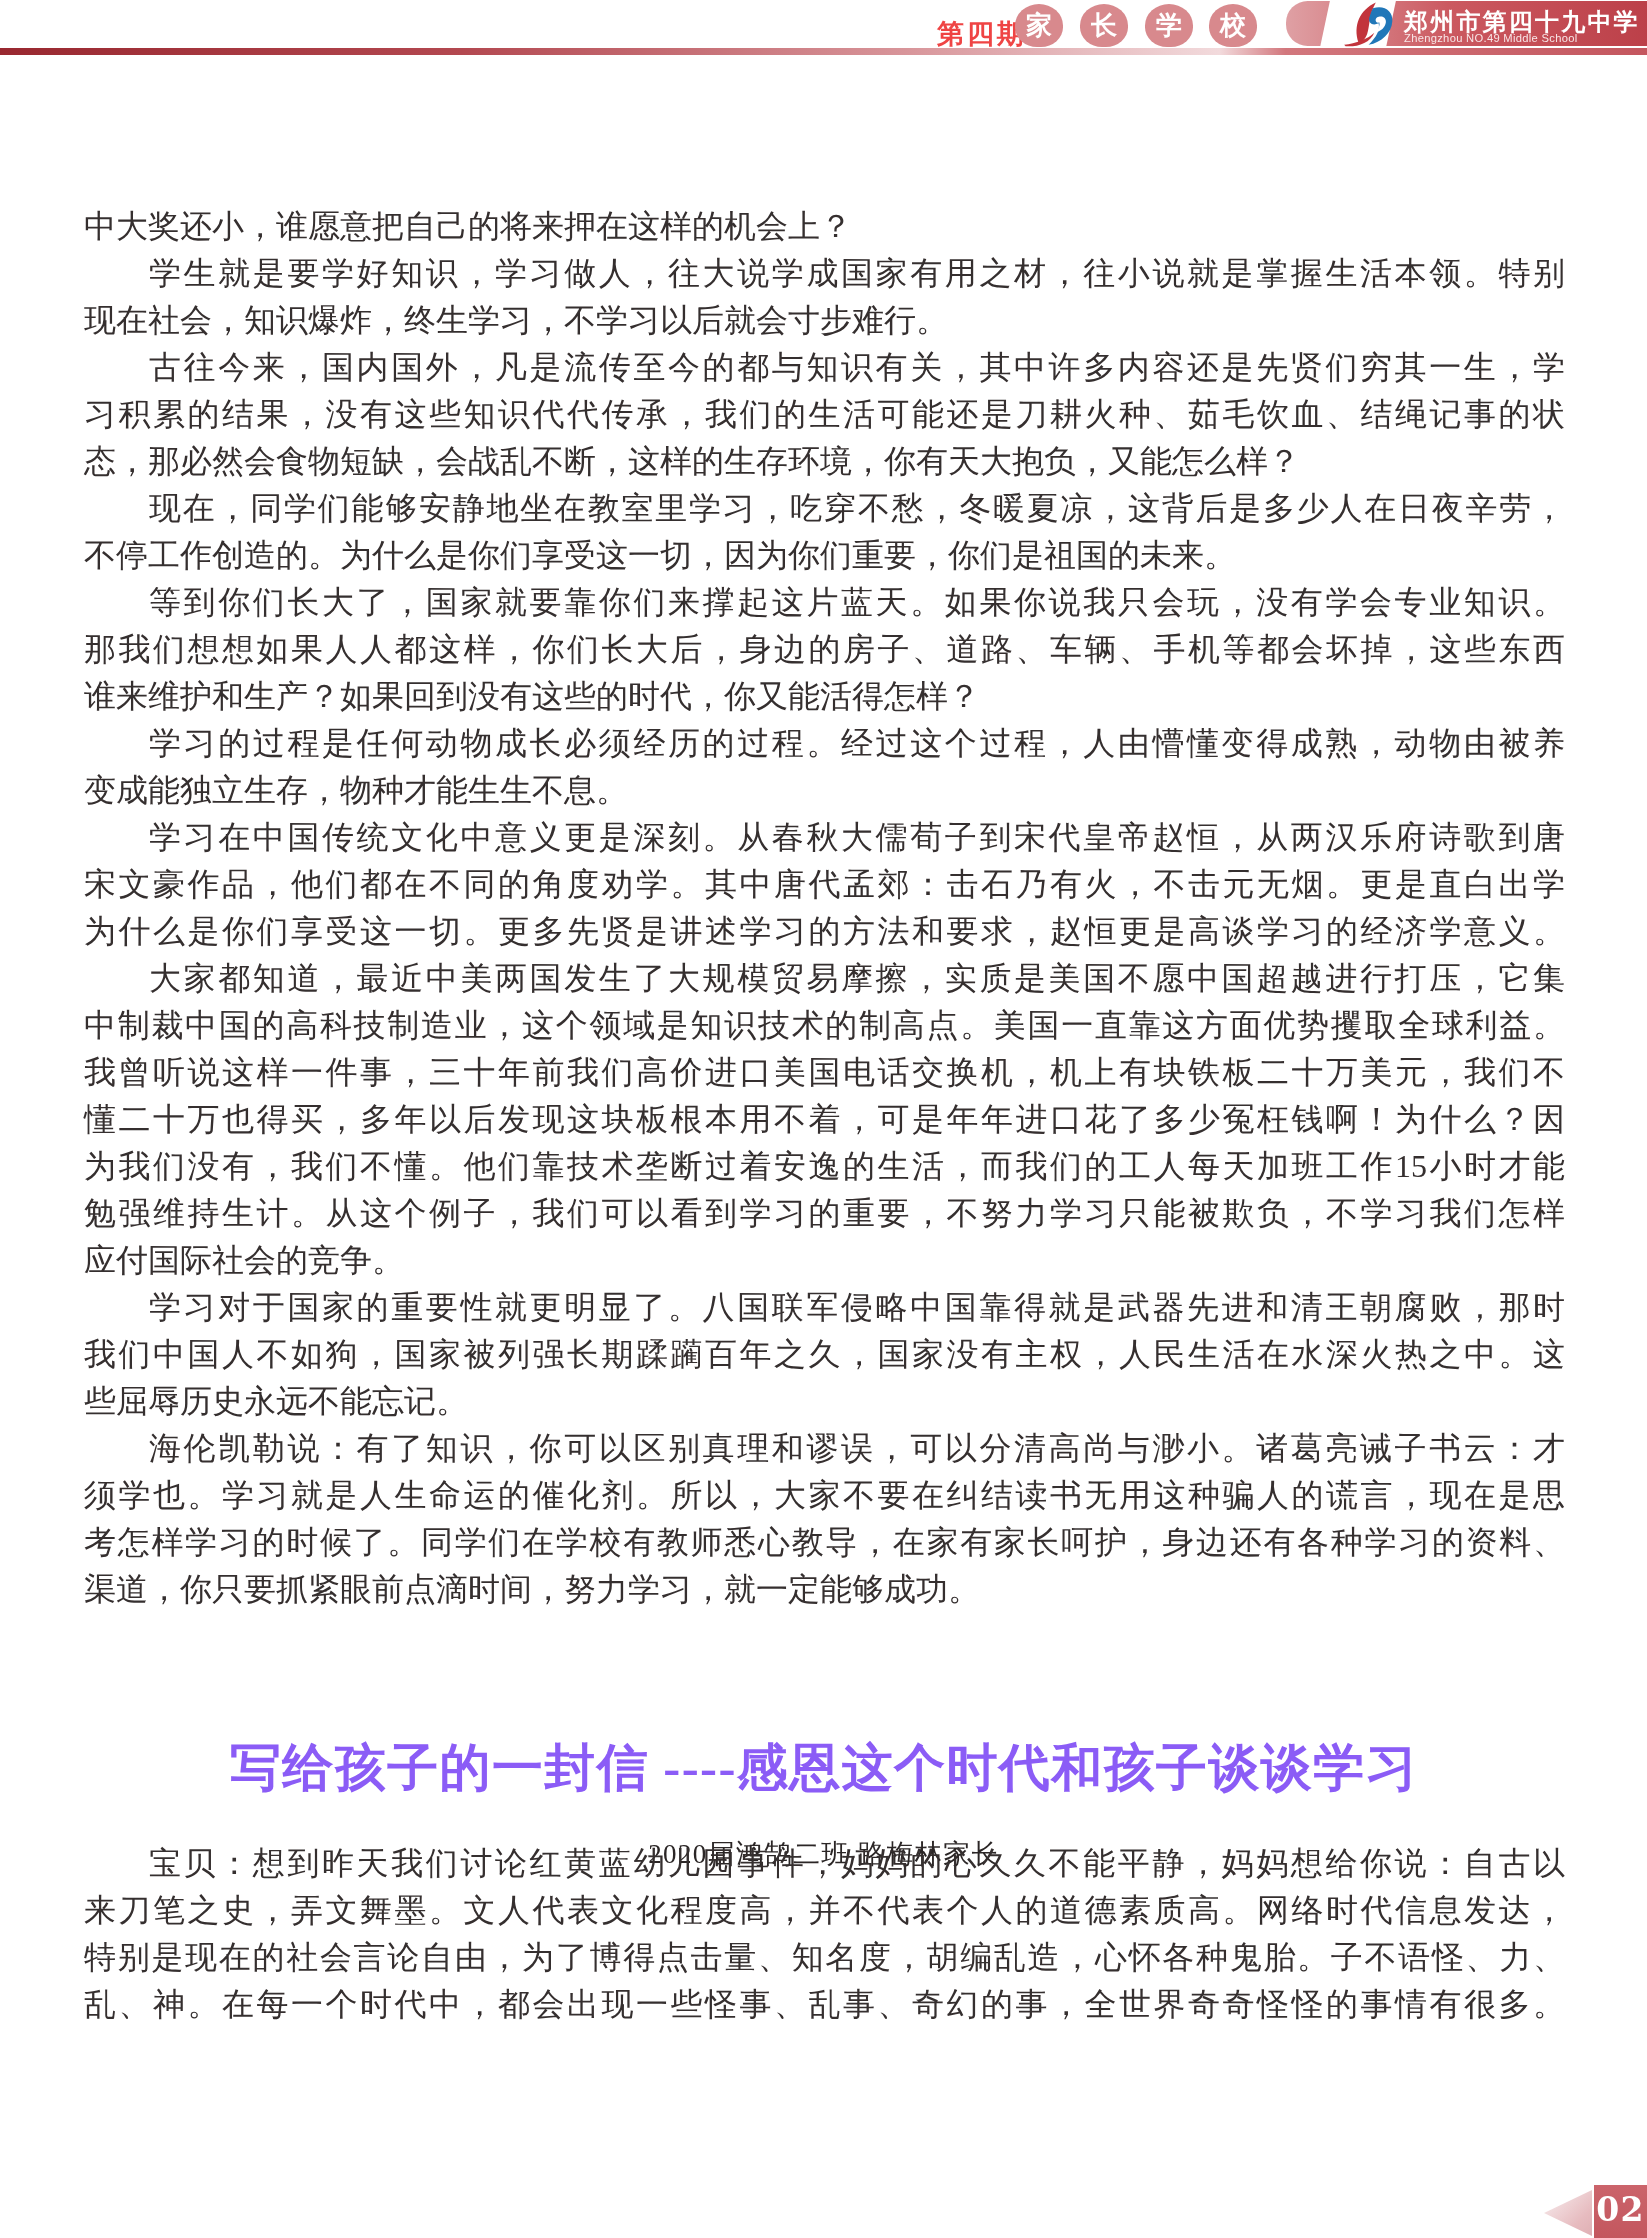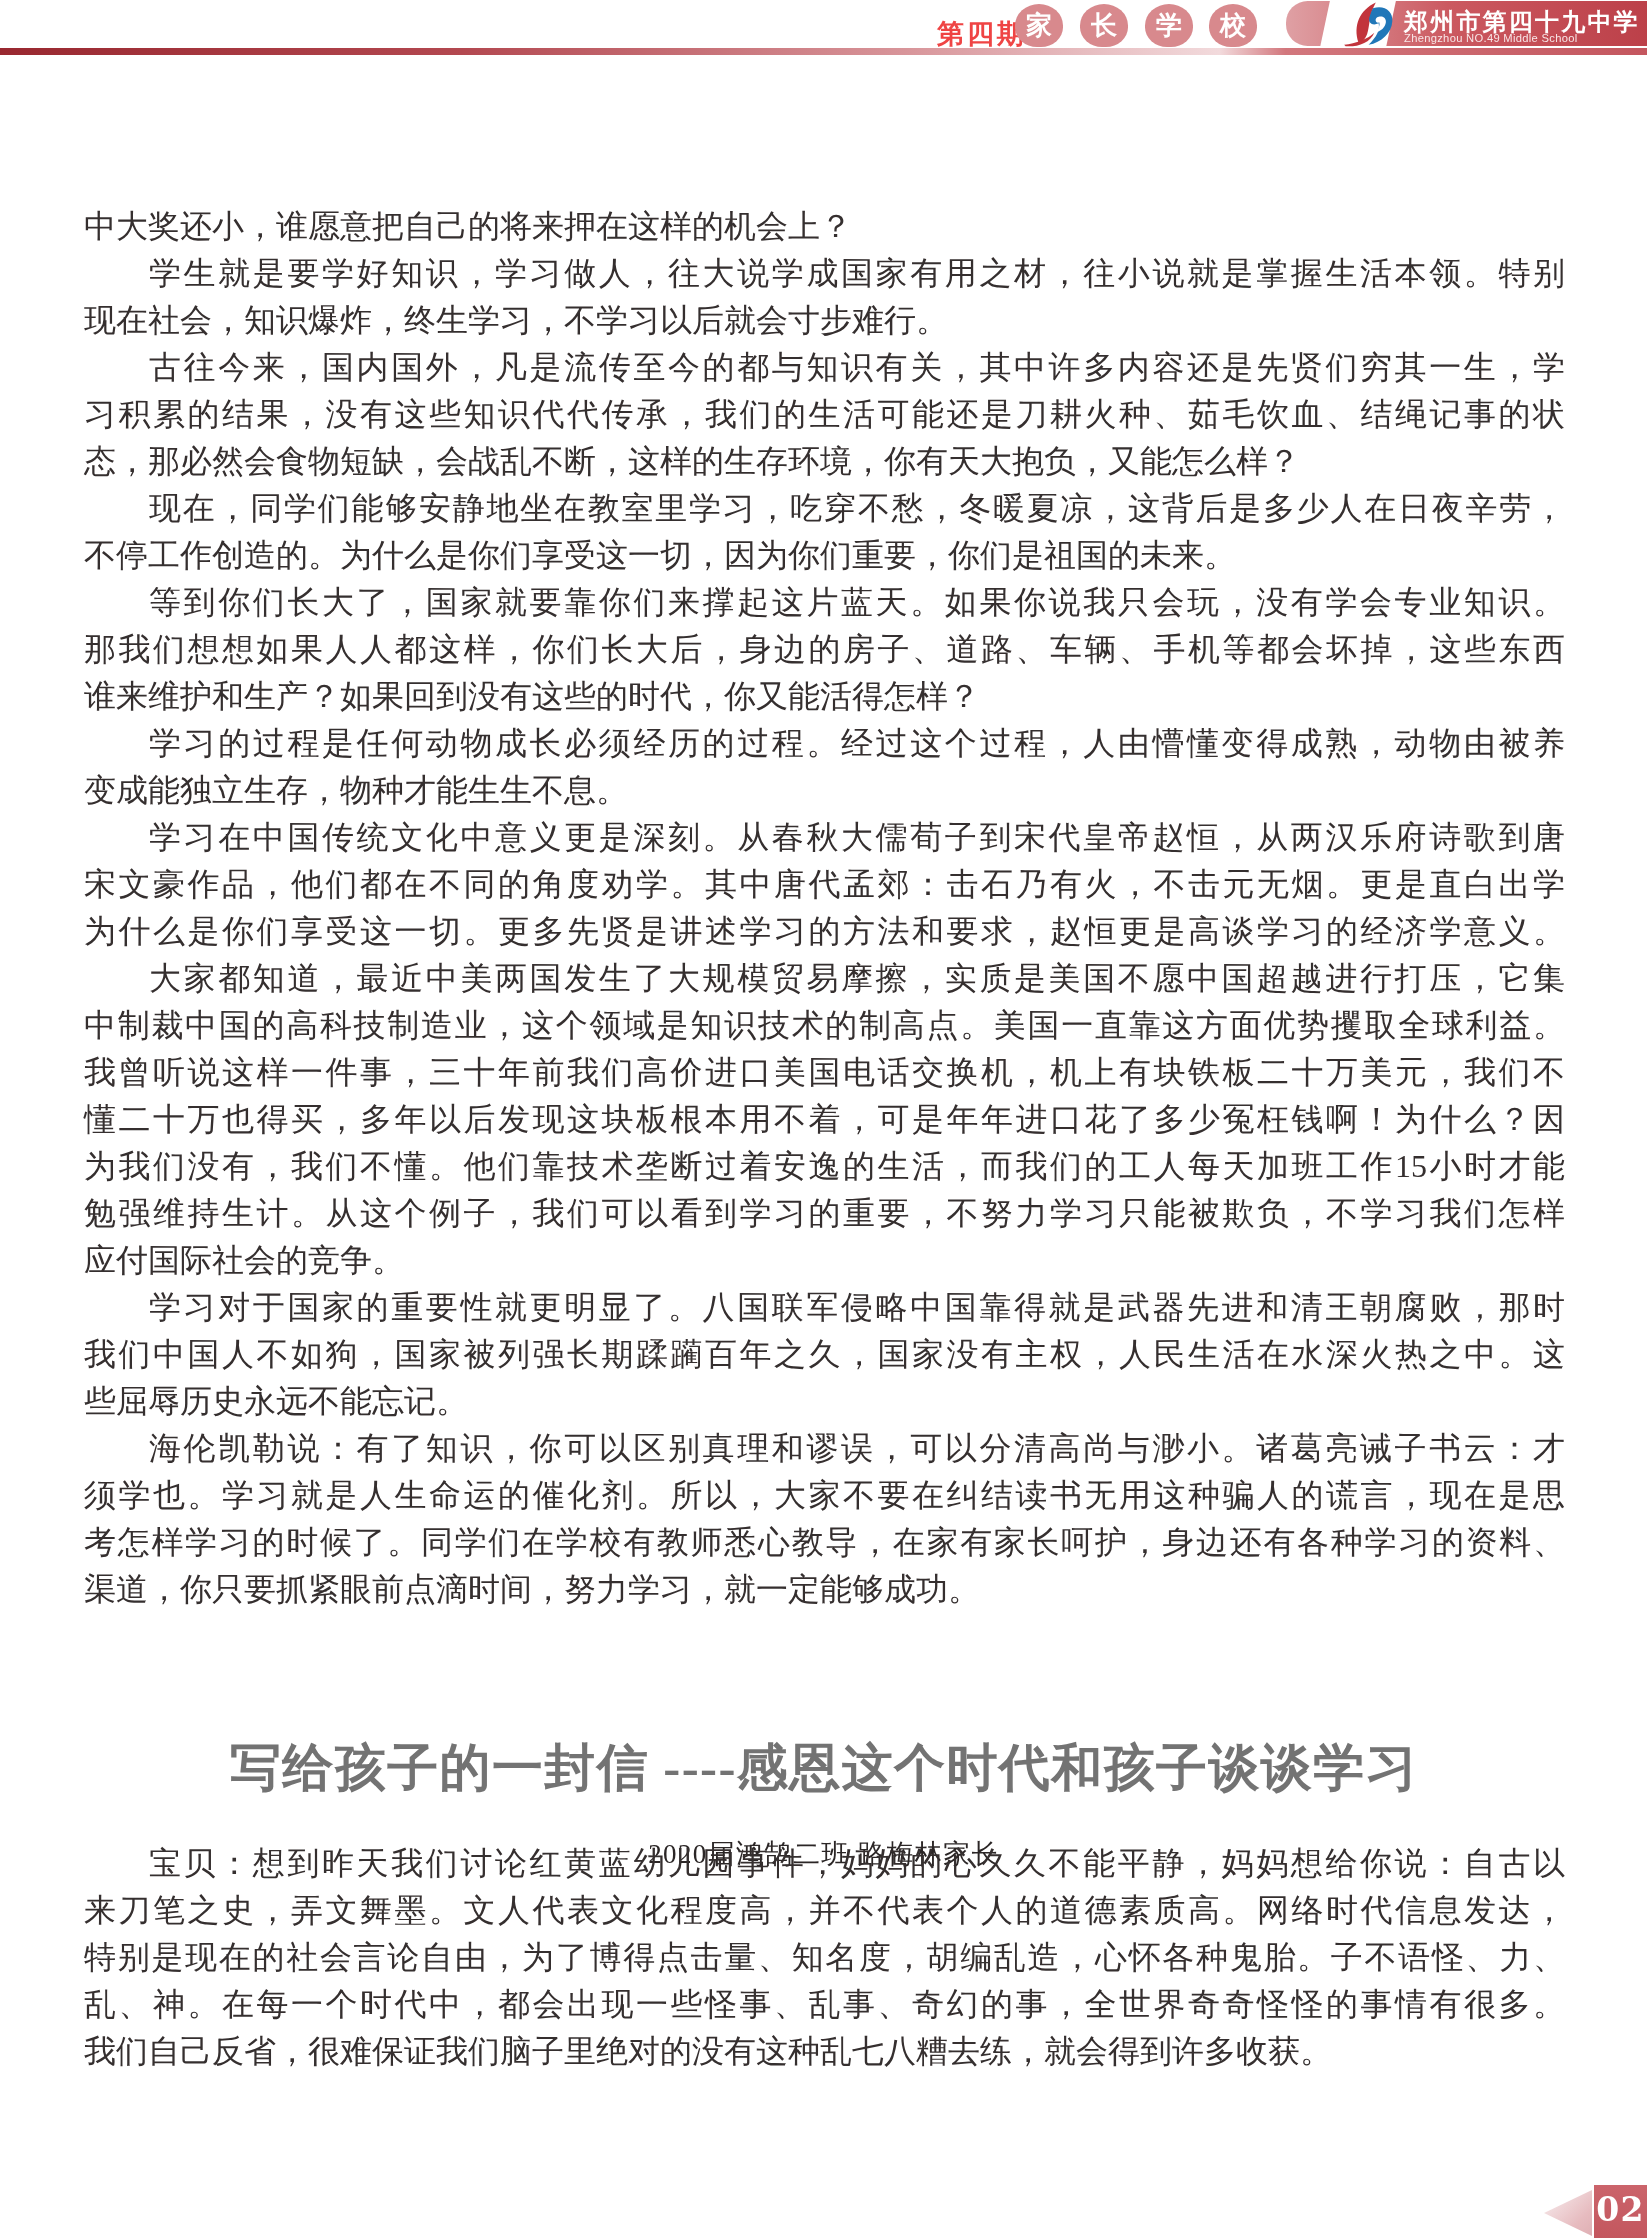--- a/index.html
+++ b/index.html
@@ -31,21 +31,21 @@
   
   #article-body{position:absolute;left:84px;top:195px;width:1481px;margin-top:8px;}
   #letter-body{position:absolute;left:84px;top:1840px;width:1481px;}
   .line{height:47px;line-height:47px;font-size:32px;color:#352f2f;white-space:nowrap;
         text-align:justify;text-align-last:justify;}
   .line.end{text-align:left;text-align-last:left;}
   .line.ind{padding-left:65px;}
 
   
   #article-title{position:absolute;left:0;top:1738px;width:1648px;text-align:center;
-     font-size:51px;font-weight:bold;color:#737373;letter-spacing:1.4px;line-height:61px;}
+     font-size:51px;font-weight:bold;color:#8b5cf6;letter-spacing:1.4px;line-height:61px;}
   #article-byline{position:absolute;left:0;top:1836px;width:1648px;text-align:center;
      font-size:27px;color:#2b2626;letter-spacing:1.4px;}
 
   
   #page-number-triangle{position:absolute;left:1544px;top:2190px;width:48px;height:46px;
      background:linear-gradient(135deg,#f8eff0 0%,#e7bcc0 70%,#dfafb4 100%);
      clip-path:polygon(0 50%,100% 0,100% 100%);}
   #page-number-badge{position:absolute;left:1594px;top:2185px;width:53px;height:63px;
      background:linear-gradient(180deg,#cb646b 0%,#c2545c 100%);color:#ffffff;
      font-size:33px;font-weight:bold;text-align:center;line-height:50px;letter-spacing:1.4px;
@@ -111,20 +111,19 @@
     </div>
 
   <div id="article-title">写给孩子的一封信 ----感恩这个时代和孩子谈谈学习</div>
   <div id="article-byline">2020届鸿鹄二班 路梅林家长</div>
 
   <div id="letter-body">
       <div class="line ind">宝贝：想到昨天我们讨论红黄蓝幼儿园事件，妈妈的心久久不能平静，妈妈想给你说：自古以</div>
       <div class="line">来刀笔之史，弄文舞墨。文人代表文化程度高，并不代表个人的道德素质高。网络时代信息发达，</div>
       <div class="line">特别是现在的社会言论自由，为了博得点击量、知名度，胡编乱造，心怀各种鬼胎。子不语怪、力、</div>
       <div class="line">乱、神。在每一个时代中，都会出现一些怪事、乱事、奇幻的事，全世界奇奇怪怪的事情有很多。</div>
-      <div class="line end">我们自己反省，很难保证我们脑子里绝对的没有这种乱七八糟去练，就会得到许多收获。</div>
     </div>
 
   <div id="page-number-triangle"></div>
   <div id="page-number-badge">02</div>
 
 </div>
 
 
 </body></html>

